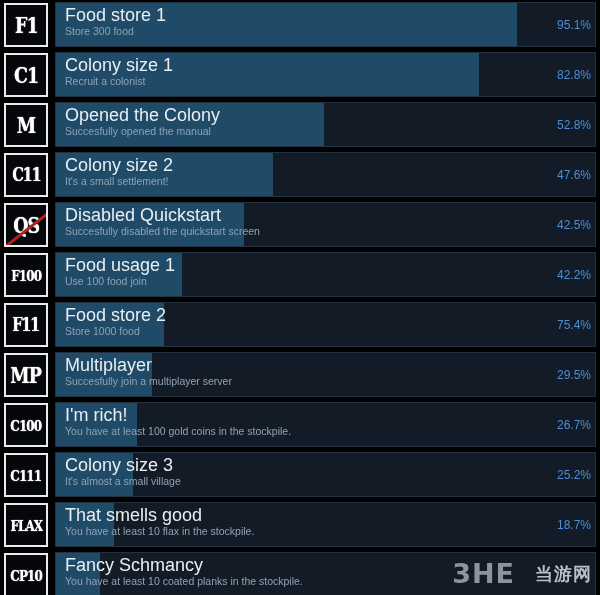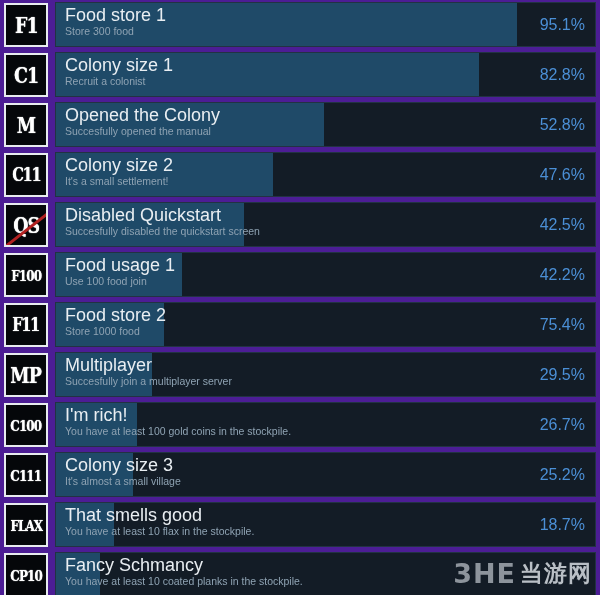--- a/index.html
+++ b/index.html
@@ -13,21 +13,21 @@
 
   body {
     background: #0d1117;
     font-family: "Liberation Sans", sans-serif;
     -webkit-font-smoothing: antialiased;
   }
 
   #achievement-list {
     width: 600px;
     height: 595px;
-    background: #4c1d95;
+    background: #000000;
     padding: 0;
     position: relative;
   }
 
   .ach-row {
     display: flex;
     align-items: flex-start;
     height: 50px;
     padding-top: 2px;
   }
@@ -110,52 +110,52 @@
   .ach-desc {
     color: #8fa3b3;
     font-size: 10.5px;
     line-height: 14px;
     margin-top: 1px;
     white-space: nowrap;
   }
 
   .ach-pct {
     position: absolute;
-    right: 10px;
+    right: 4px;
     top: 50%;
     transform: translateY(-50%);
     color: #4b8fd6;
-    font-size: 16px;
+    font-size: 12px;
     z-index: 3;
     white-space: nowrap;
   }
 
   
   #watermark {
     position: absolute;
     right: 8px;
     bottom: 8px;
     display: flex;
     align-items: center;
-    gap: 4px;
+    gap: 20px;
     pointer-events: none;
     z-index: 10;
   }
   #watermark .wm-latin {
     font-family: "DejaVu Sans", sans-serif;
     font-weight: bold;
     font-size: 27px;
     letter-spacing: 1px;
     color: #8d949c;
     line-height: 1;
   }
   #watermark .wm-cjk {
     font-family: "DejaVu Sans", sans-serif;
     font-weight: bold;
-    font-size: 23px;
+    font-size: 18px;
     letter-spacing: 1px;
     color: #b9bfc5;
     line-height: 1;
   }
 </style>
 </head>
 <body>
 
 <div id="achievement-list">
 

